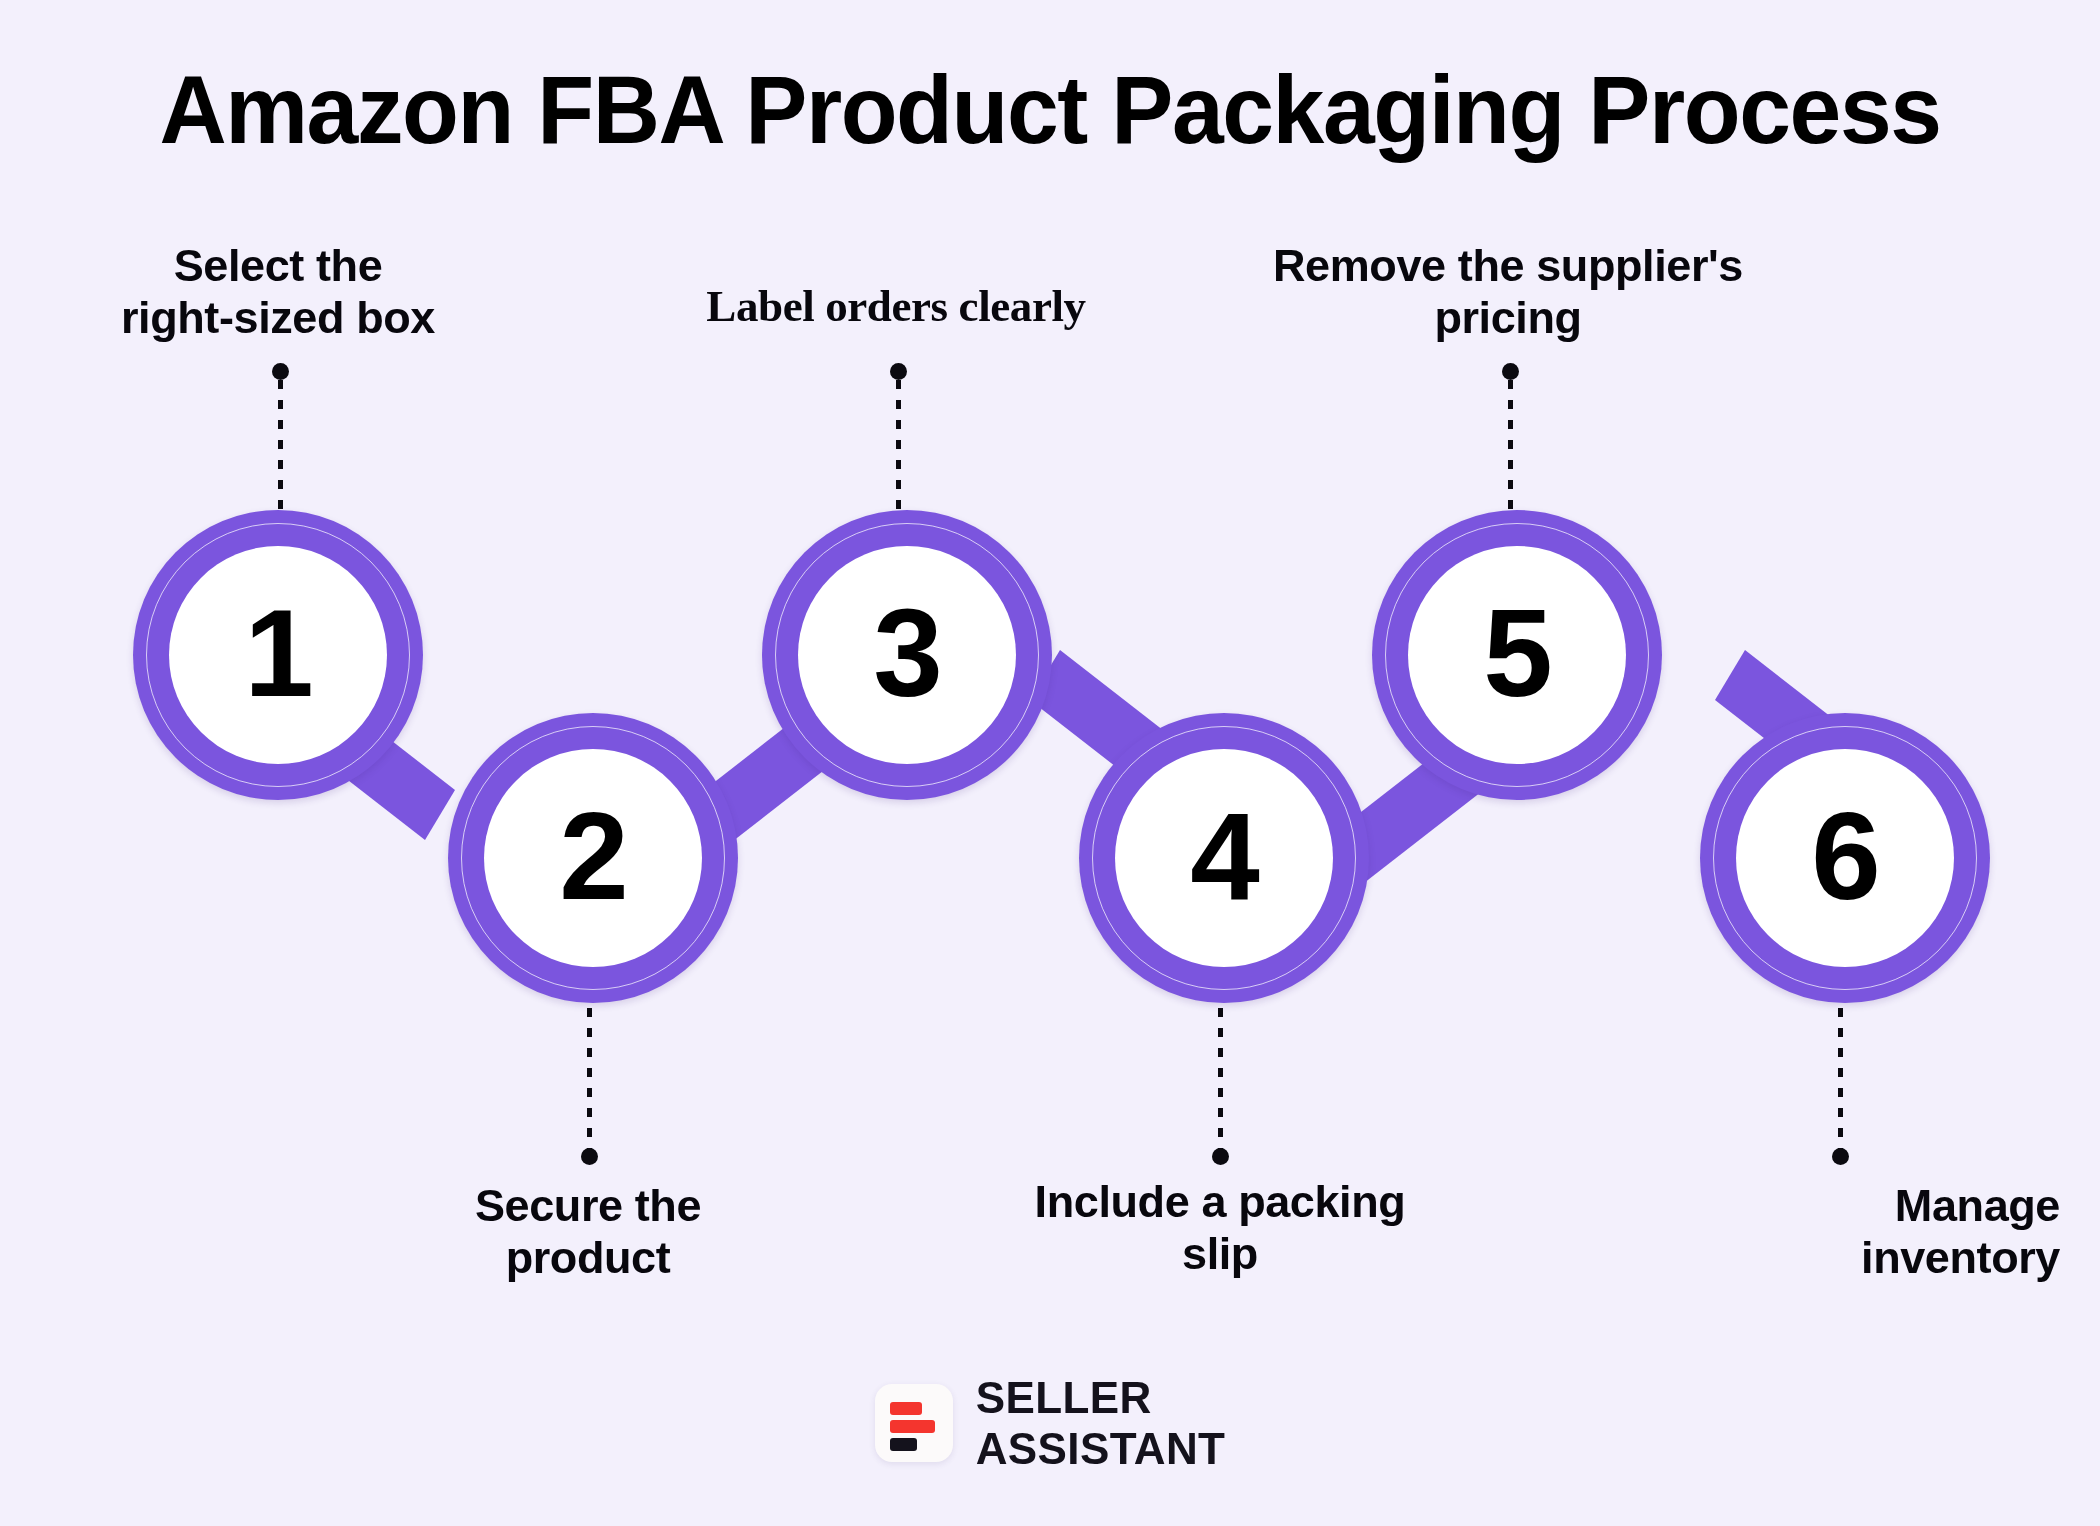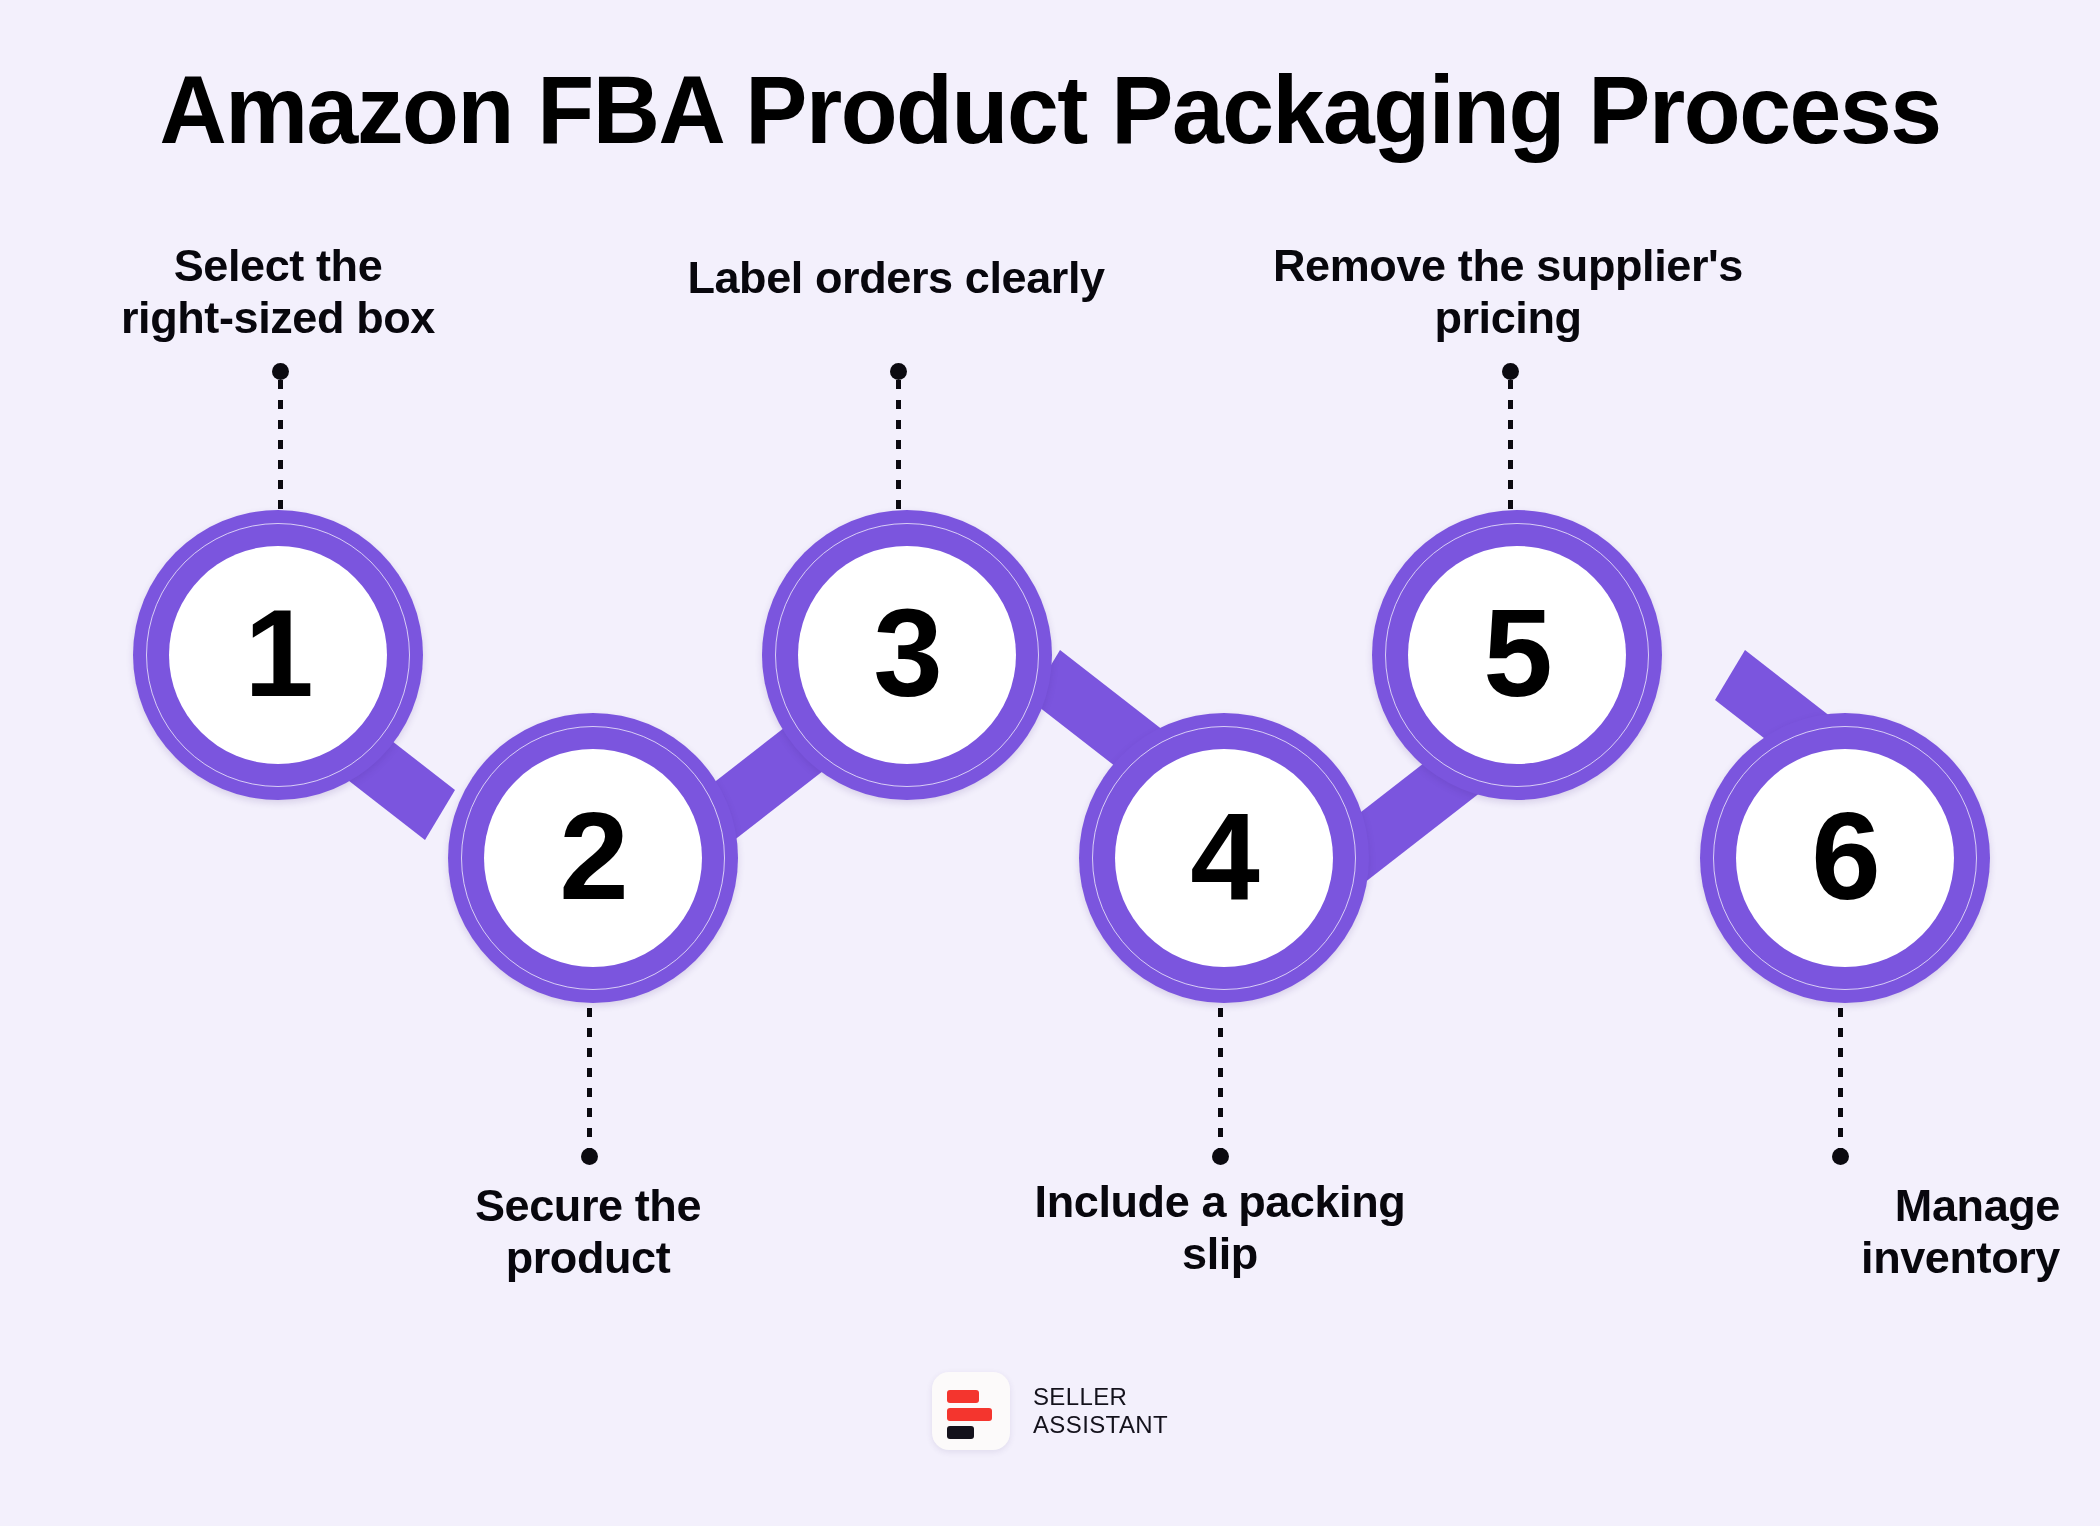--- a/index.html
+++ b/index.html
@@ -148,22 +148,22 @@
   #logo .mark .bar {
     position:absolute;
     height:13px;
     border-radius:3px;
   }
   #logo .mark .bar-1 { left:15px; top:18px; width:32px; background:#F4352E; }
   #logo .mark .bar-2 { left:15px; top:36px; width:45px; background:#F4352E; }
   #logo .mark .bar-3 { left:15px; top:54px; width:27px; background:#14121C; }
   #logo .wordmark {
     font-family:"Liberation Sans","DejaVu Sans",sans-serif;
-    font-weight:400;
-    font-size:24px;
+    font-weight:700;
+    font-size:44px;
     line-height:1.17;
     color:#14121C;
     letter-spacing:0.4px;
     text-align:left;
   }
 </style>
 </head>
 <body>
 
 <h1 id="title">Amazon FBA Product Packaging Process</h1>
@@ -249,21 +249,21 @@
 
     <span class="leader" style="left:1838px; top:1008px; height:145px;"></span>
     <span class="leader-dot" style="left:1832px; top:1148px;"></span>
   </div>
 
   <div id="labels-layer">
     <div class="label" style="left:38px;   top:240px; width:480px;">Select the<br>right-sized box</div>
 
     <div class="label" style="left:358px;  top:1180px; width:460px;">Secure the<br>product</div>
 
-    <div class="label" style="left:636px;  top:252px; width:520px;">Label orders clearly</div>
+    <div class="label" style="left:636px;  top:280px; width:520px;font-family:Liberation Serif, serif;">Label orders clearly</div>
 
     <div class="label" style="left:1218px; top:240px; width:580px;">Remove the supplier's<br>pricing</div>
 
     <div class="label" style="left:960px;  top:1176px; width:520px;">Include a packing<br>slip</div>
 
     <div class="label" style="left:1620px; top:1180px; width:440px;text-align:right;">Manage<br>inventory</div>
   </div>
 </div>
 
 <div id="logo">

